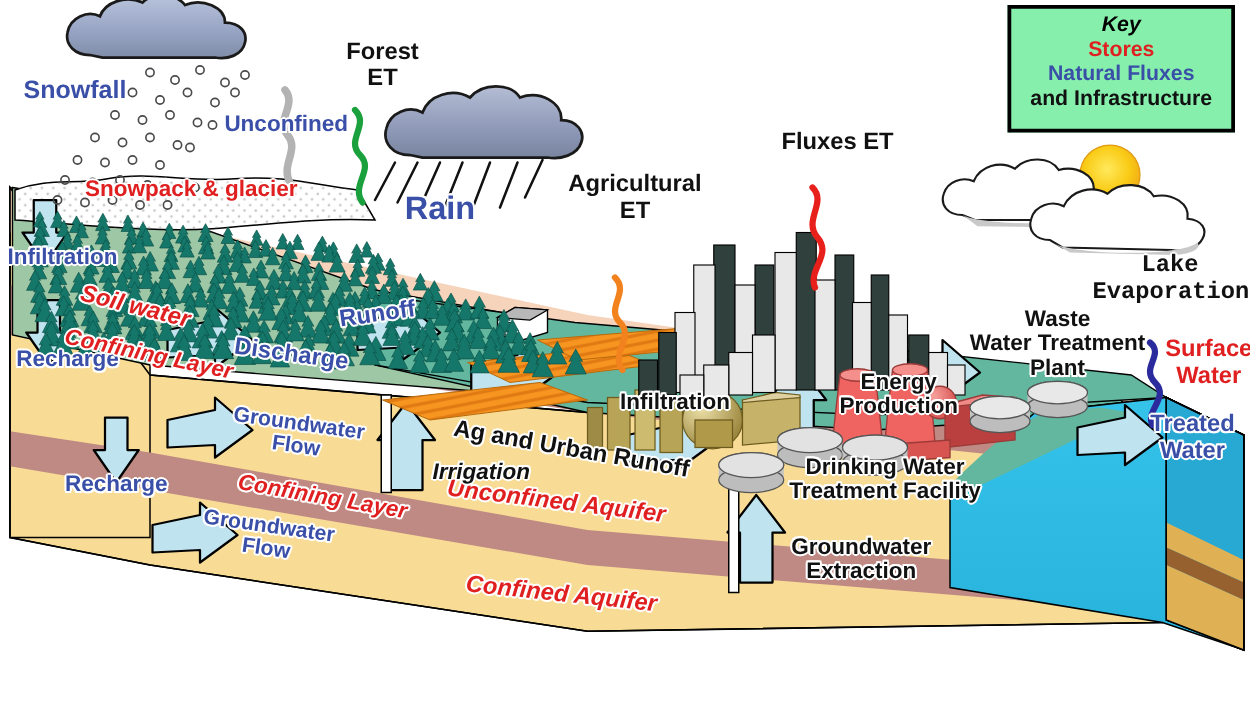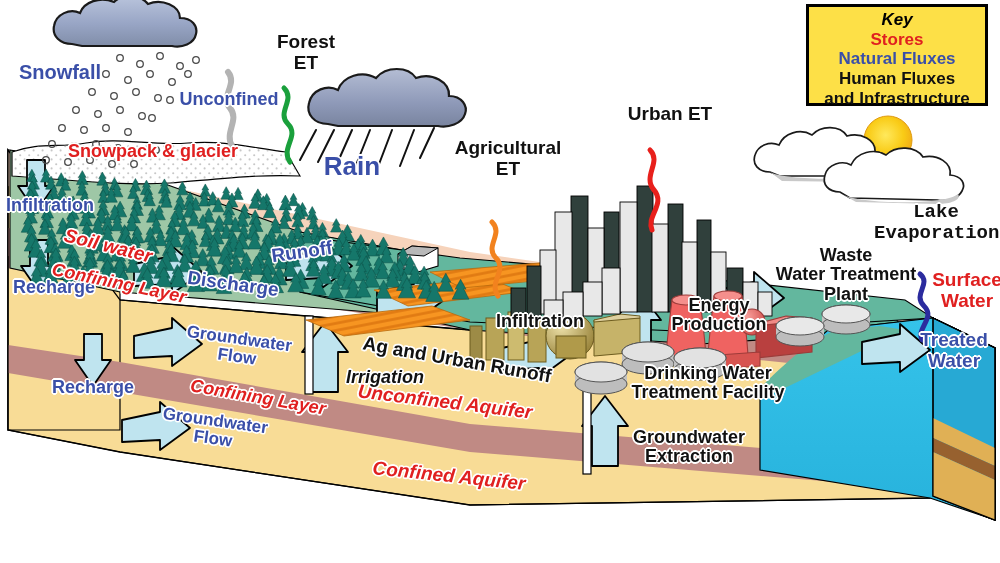--- a/index.html
+++ b/index.html
@@ -7,21 +7,21 @@
        font-family:"Liberation Sans","DejaVu Sans",sans-serif;}
   #stage{position:relative;width:1000px;height:563px;background:#ffffff;}
   #stage svg.layer{position:absolute;left:0;top:0;width:1000px;height:563px;}
   .lbl{position:absolute;white-space:pre;line-height:1.08;font-weight:bold;
        text-align:center;pointer-events:auto;}
   .store{color:#e02020;}
   .nat{color:#3a4fa8;}
   .hum{color:#111111;}
   .ital{font-style:italic;}
   .keybox{position:absolute;left:806px;top:4px;width:182px;height:102px;
-          background:#fde047;border:3px solid #000;box-sizing:border-box;
+          background:#86efac;border:3px solid #000;box-sizing:border-box;
           text-align:center;}
   .keybox .kt{font-weight:bold;line-height:1.16;}
   .halo{text-shadow:
      1.6px 0 #fff,-1.6px 0 #fff,0 1.6px #fff,0 -1.6px #fff,
      1.2px 1.2px #fff,-1.2px 1.2px #fff,1.2px -1.2px #fff,-1.2px -1.2px #fff;}
 </style>
 </head>
 <body>
 
 <div id="stage">
@@ -1183,21 +1183,21 @@
 
   <div class="lbl hum halo" style="left:448px;top:138px;width:120px;font-size:19px;">Agricultural
 ET</div>
 
   <div class="lbl hum halo" style="left:336px;top:368px;width:98px;font-size:18px;font-style:italic;">Irrigation</div>
 
   <div class="lbl hum halo" style="left:348px;top:350px;width:218px;font-size:19px;transform:rotate(10deg);">Ag and Urban Runoff</div>
 
   <div class="lbl hum halo" style="left:470px;top:312px;width:140px;font-size:18px;">Infiltration</div>
 
-  <div class="lbl hum halo" style="left:606px;top:104px;width:128px;font-size:19px;">Urban ET</div>
+  <div class="lbl hum halo" style="left:606px;top:104px;width:128px;font-size:19px;">Fluxes ET</div>
 
   <div class="lbl hum halo" style="left:654px;top:296px;width:130px;font-size:18px;">Energy
 Production</div>
 
   <div class="lbl hum halo" style="left:608px;top:364px;width:200px;font-size:18px;">Drinking Water
 Treatment Facility</div>
 
   <div class="lbl hum halo" style="left:616px;top:428px;width:146px;font-size:18px;">Groundwater
 Extraction</div>
 
@@ -1211,17 +1211,16 @@
   <div class="lbl store halo" style="left:930px;top:270px;width:74px;font-size:19px;">Surface
 Water</div>
 
   <div class="lbl nat halo" style="left:912px;top:330px;width:84px;font-size:19px;text-align:center;">Treated
 Water</div>
 
   <div class="keybox">
     <div class="kt ital" style="font-size:17px;color:#000;margin-top:3px;">Key</div>
     <div class="kt" style="font-size:17px;color:#e02020;">Stores</div>
     <div class="kt" style="font-size:17px;color:#3a4fa8;">Natural Fluxes</div>
-    <div class="kt" style="font-size:17px;color:#111;">Human Fluxes</div>
     <div class="kt" style="font-size:17px;color:#111;">and Infrastructure</div>
   </div>
 
 </div>
 
 </body></html>

